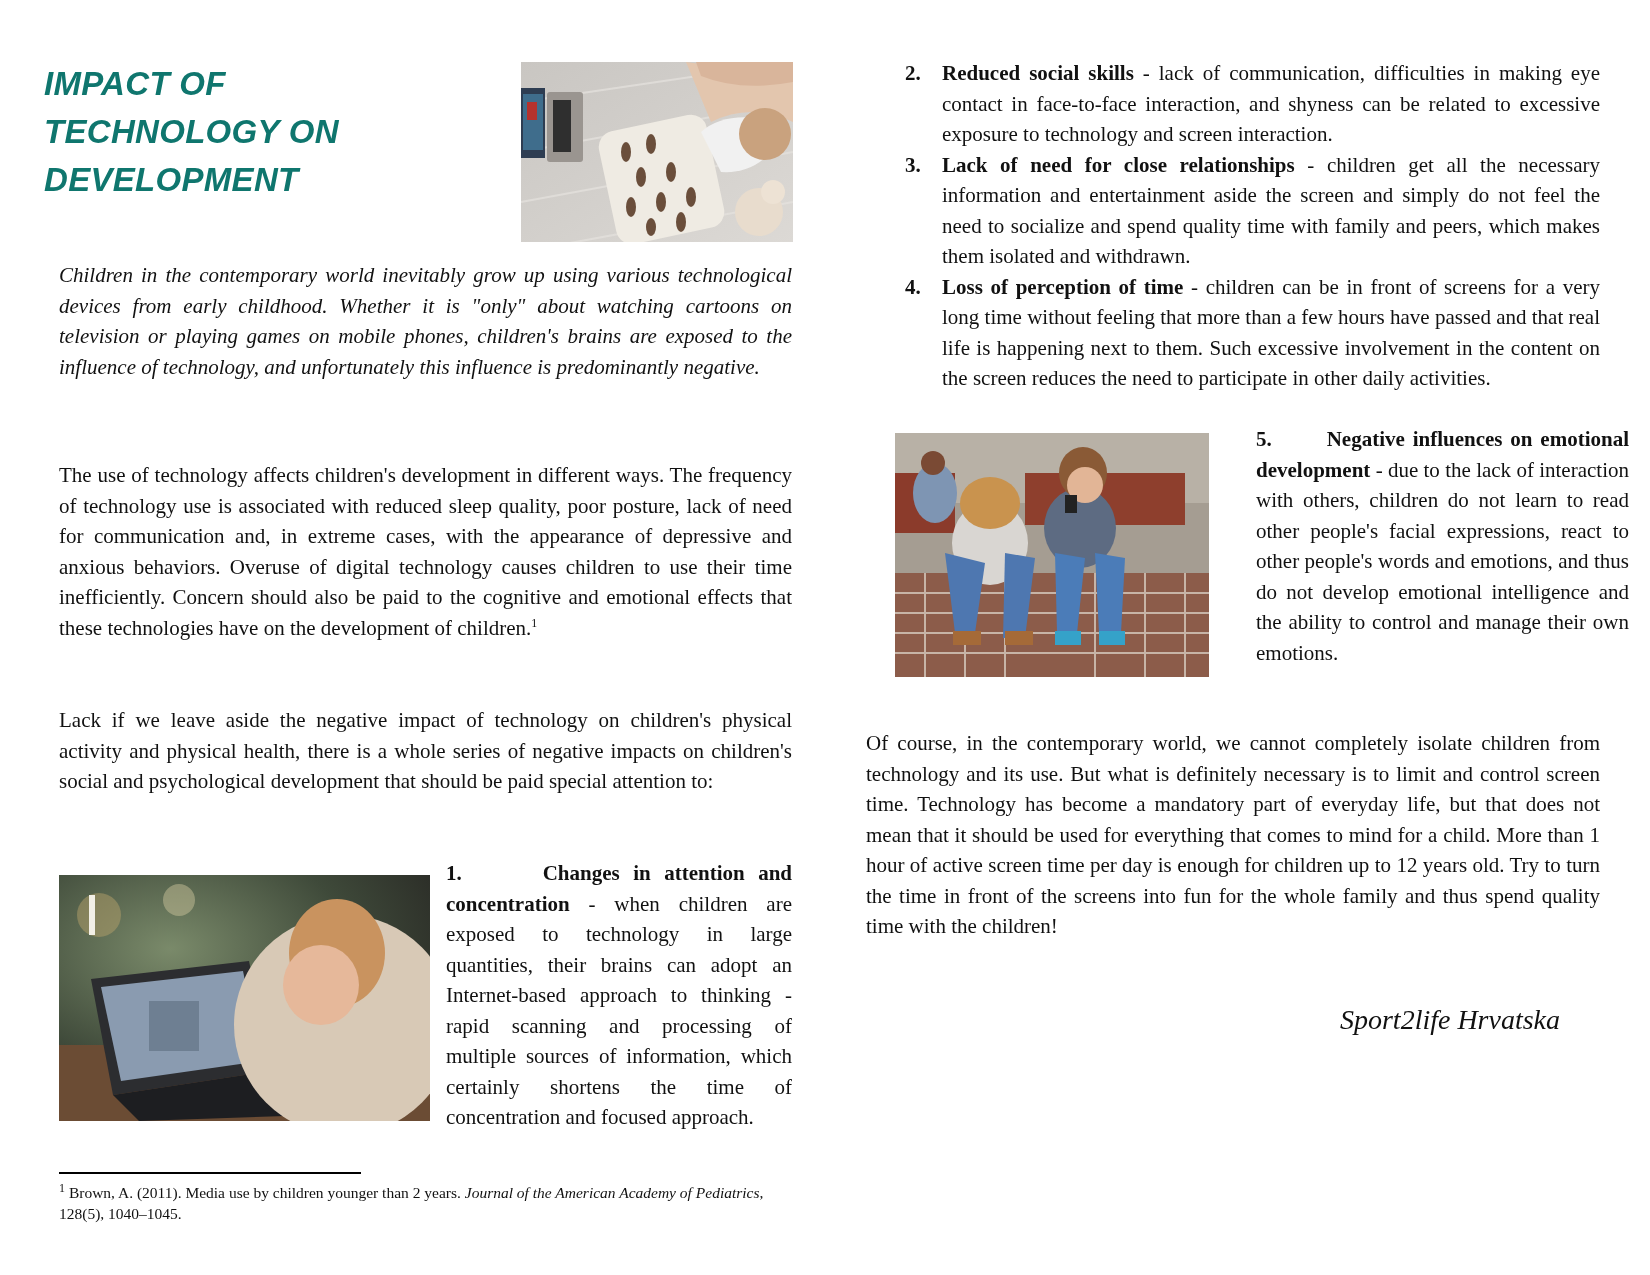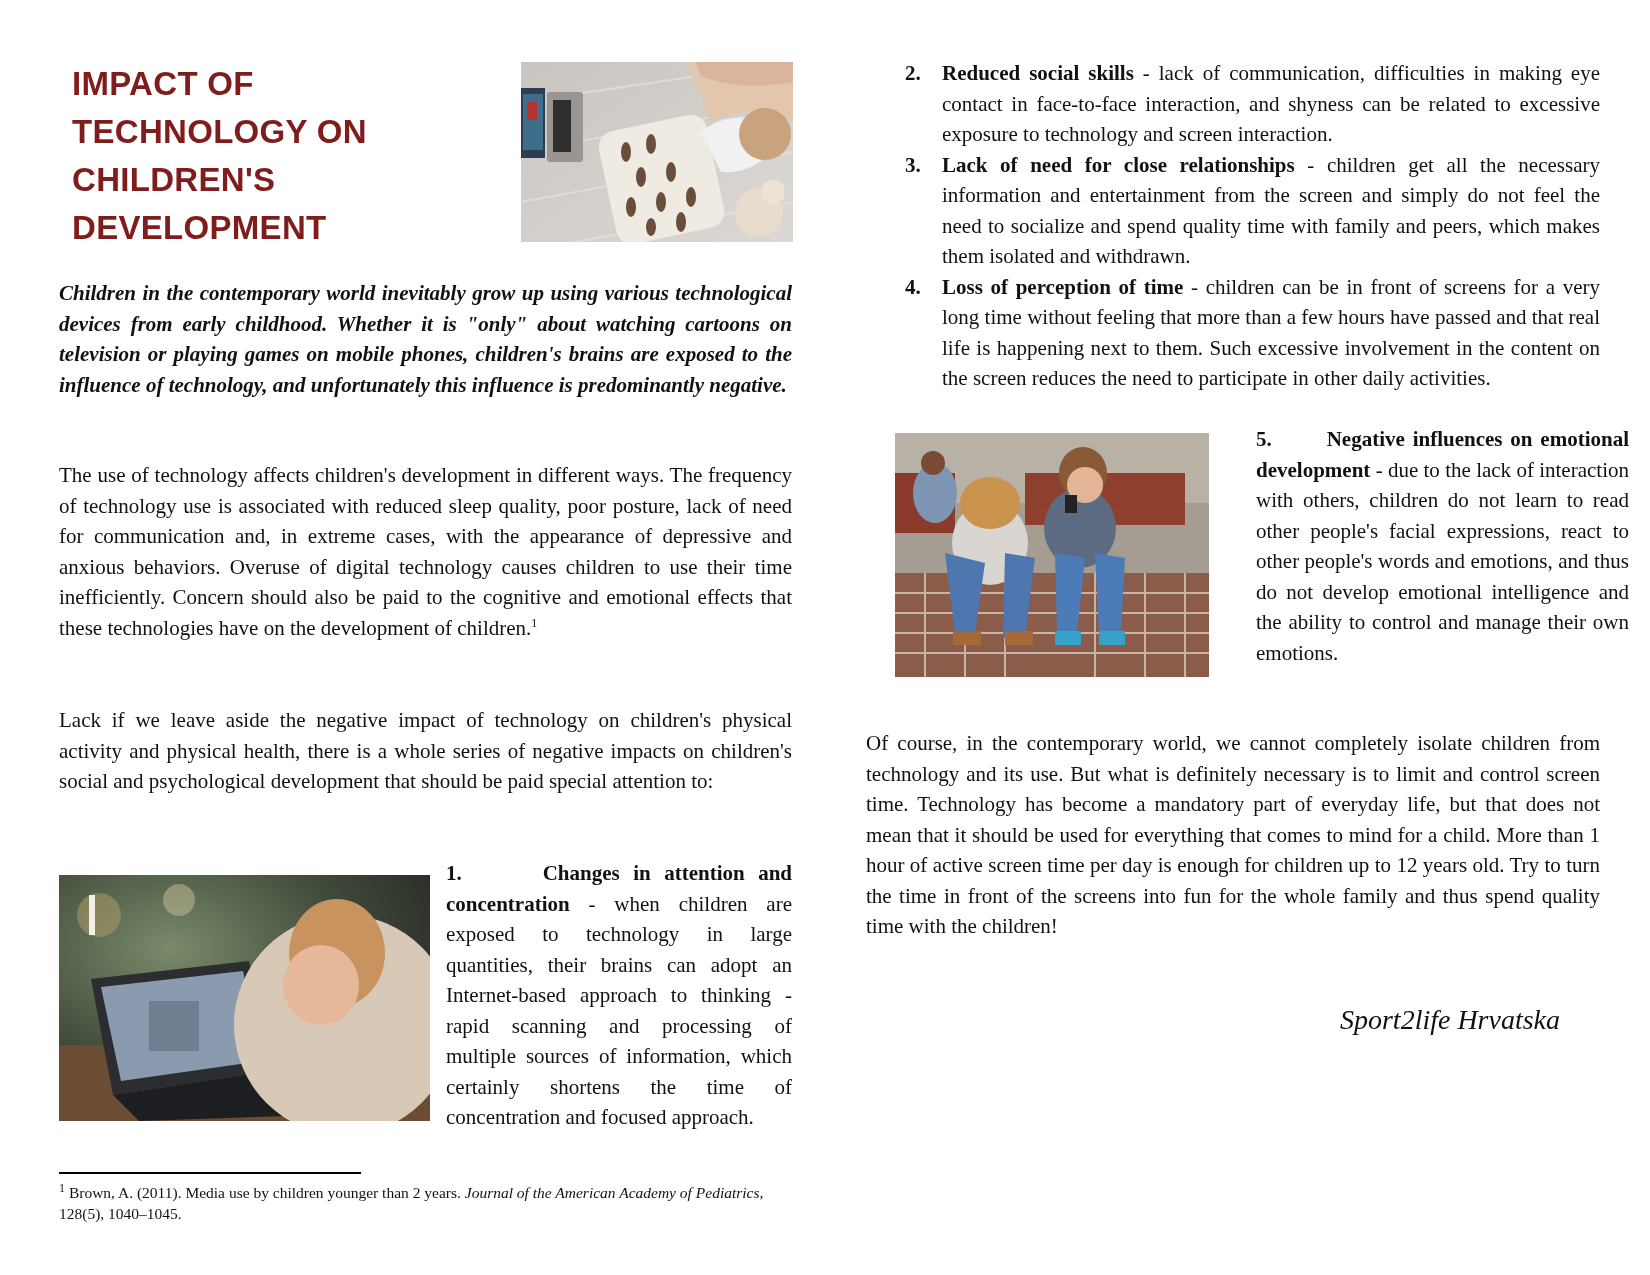--- a/index.html
+++ b/index.html
@@ -1,45 +1,44 @@
 <!DOCTYPE html>
 <html><head>
 <meta charset="utf-8">
 <style>
   html, body { margin:0; padding:0; }
   body { width:1650px; height:1275px; background:#ffffff; position:relative; overflow:hidden;
          font-family:"Liberation Serif", serif; color:#111; }
   .abs { position:absolute; }
-  .title { left:72px; top:60px; width:420px; font-family:"Liberation Sans", sans-serif; font-weight:bold;
-           font-size:33px; line-height:48px; letter-spacing:0.3px; color:#7f1d1d; }
+  .title { left:44px; top:60px; width:420px; font-family:"Liberation Sans", sans-serif; font-weight:bold;
+           font-style:italic; font-size:33px; line-height:48px; letter-spacing:0.3px; color:#0f766e; }
   .title span { display:block; }
   .photo { overflow:hidden; }
   p.j { margin:0; text-align:justify; font-size:21px; line-height:30.5px; }
-  .lead { left:59px; top:278px; width:733px; font-weight:bold; font-style:italic; }
+  .lead { left:59px; top:260px; width:733px; font-weight:normal; font-style:italic; }
   .para1 { left:59px; top:460px; width:733px; }
   .para2 { left:59px; top:705px; width:733px; }
   .item1 { left:446px; top:858px; width:346px; }
   .list { left:905px; top:58px; width:695px; }
   .li { position:relative; padding-left:37px; text-align:justify; font-size:21px; line-height:30.5px; }
   .li .num { position:absolute; left:0; top:0; font-weight:bold; }
   b { font-weight:bold;margin-top:40px; }
   .item5 { left:1256px; top:424px; width:373px; }
   .closing { left:866px; top:728px; width:734px; }
   .sig { left:1300px; top:1004px; width:300px; text-align:center; font-style:italic; font-size:28px; }
   .fn-rule { left:59px; top:1172px; width:302px; height:0; border-top:2px solid #000; }
   .fn { left:59px; top:1182px; width:720px; font-size:15.5px; line-height:21px; }
   sup { font-size:12px; line-height:0; }
 </style>
 </head>
 <body>
 
 <div class="abs title">
   <span>IMPACT OF</span>
   <span>TECHNOLOGY ON</span>
-  <span>CHILDREN'S</span>
   <span>DEVELOPMENT</span>
 </div>
 
 <div class="abs photo" style="left:521px; top:62px; width:272px; height:180px;">
   <svg width="272" height="180" viewBox="0 0 272 180">
     <defs>
       <linearGradient id="floor" x1="0" y1="0" x2="1" y2="1">
         <stop offset="0" stop-color="#c9c6c2"></stop>
           <stop offset="1" stop-color="#dcd9d5"></stop>
       </linearGradient>
@@ -112,21 +111,21 @@
 <div class="abs fn-rule"></div>
 <p class="abs fn" style="margin:0;"><sup>1</sup><span> Brown, A. (2011). Media use by children younger than 2 years. </span><i>Journal of the American Academy of Pediatrics</i><span>, 128(5), 1040–1045.</span></p>
 
 <div class="abs list">
   <div class="li">
     <span class="num">2.</span>
     <b>Reduced social skills</b><span> - lack of communication, difficulties in making eye contact in face-to-face interaction, and shyness can be related to excessive exposure to technology and screen interaction.</span>
   </div>
   <div class="li">
     <span class="num">3.</span>
-    <b>Lack of need for close relationships</b><span> - children get all the necessary information and entertainment from the screen and simply do not feel the need to socialize and spend quality time with family and peers, which makes them isolated and withdrawn.</span>
+    <b>Lack of need for close relationships</b><span> - children get all the necessary information and entertainment aside the screen and simply do not feel the need to socialize and spend quality time with family and peers, which makes them isolated and withdrawn.</span>
   </div>
   <div class="li">
     <span class="num">4.</span>
     <b>Loss of perception of time</b><span> - children can be in front of screens for a very long time without feeling that more than a few hours have passed and that real life is happening next to them. Such excessive involvement in the content on the screen reduces the need to participate in other daily activities.</span>
   </div>
 </div>
 
 <div class="abs photo" style="left:895px; top:433px; width:314px; height:244px;">
   <svg width="314" height="244" viewBox="0 0 314 244">
     <rect width="314" height="244" fill="#a59d92"></rect>

